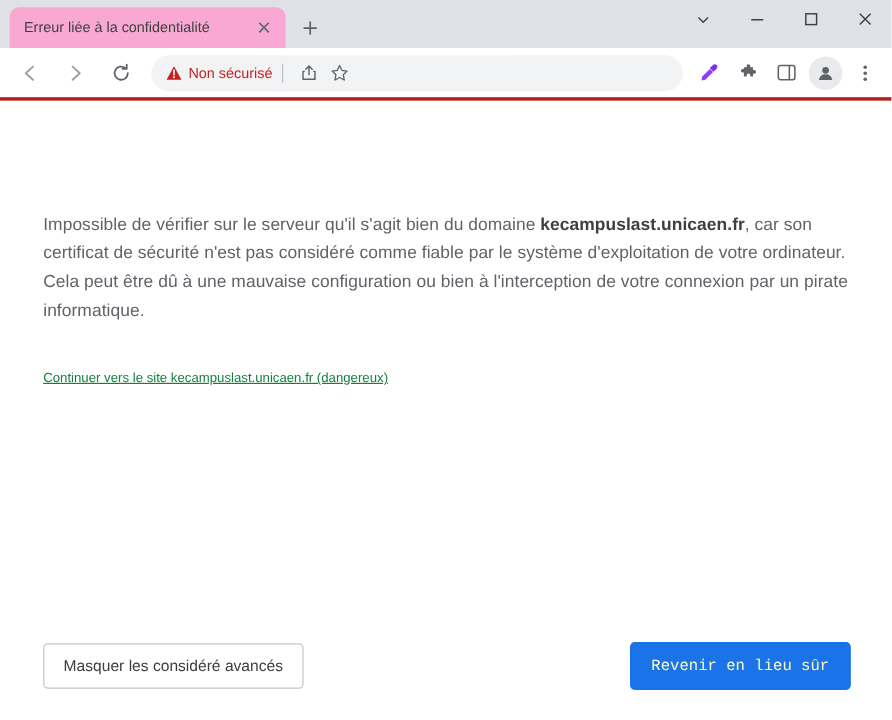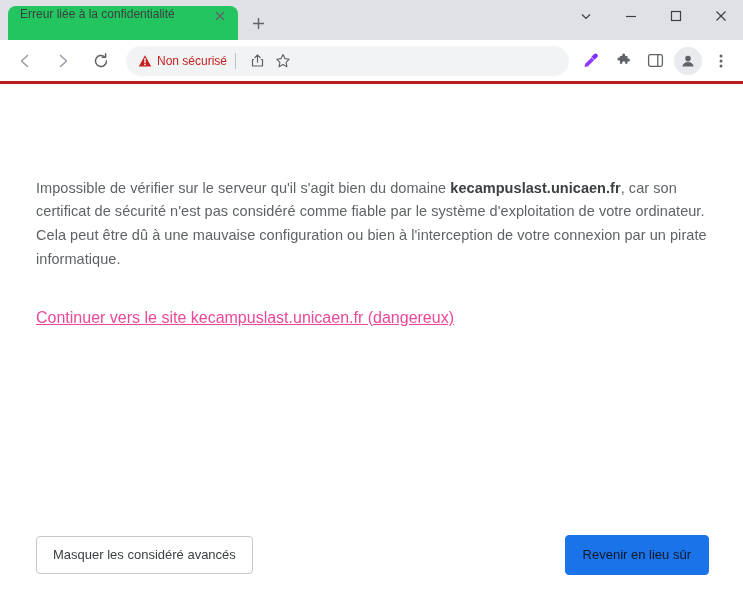--- a/index.html
+++ b/index.html
@@ -38,24 +38,24 @@
     align-items: flex-end;
     height: 40px;
     padding-left: 8px;
   }
 
   .tab {
     position: relative;
     height: 34px;
     min-width: 230px;
     max-width: 240px;
-    background: #22c55e;
+    background: #f9a8d4;
     border-radius: 8px 8px 0 0;
     display: flex;
-    align-items: flex-start;
+    align-items: center;
     padding: 0 8px 0 12px;
     box-sizing: border-box;
   }
 
   .tab-title {
     font-size: 12px;
     color: #3c4043;
     white-space: nowrap;
     overflow: hidden;
     text-overflow: ellipsis;
@@ -229,22 +229,22 @@
     letter-spacing: 0.05px;
   }
   .adv-text b {
     color: #3c4043;
     font-weight: 700;
   }
 
   .proceed-link {
     display: inline-block;
     margin-top: 22px;
-    font-size: 16px;
-    color: #ec4899;
+    font-size: 11px;
+    color: #15803d;
     text-decoration: underline;
     cursor: pointer;
   }
 
   .bottom-bar {
     position: absolute;
     left: 36px;
     right: 34px;
     bottom: 25px;
     display: flex;
@@ -261,23 +261,23 @@
     font-family: "Liberation Sans", sans-serif;
     padding: 10px 16px;
     cursor: pointer;
     line-height: 16px;
   }
 
   .btn-primary {
     background: #1a73e8;
     border: 1px solid #1a73e8;
     border-radius: 4px;
-    color: #0f172a;
+    color: #fef9c3;
     font-size: 13px;
-    font-family: Liberation Sans, sans-serif;
+    font-family: Liberation Mono, monospace;
     padding: 11px 17px;
     cursor: pointer;
     line-height: 16px;
   }
 </style>
 </head>
 <body>
 
 <div class="browser">
 

